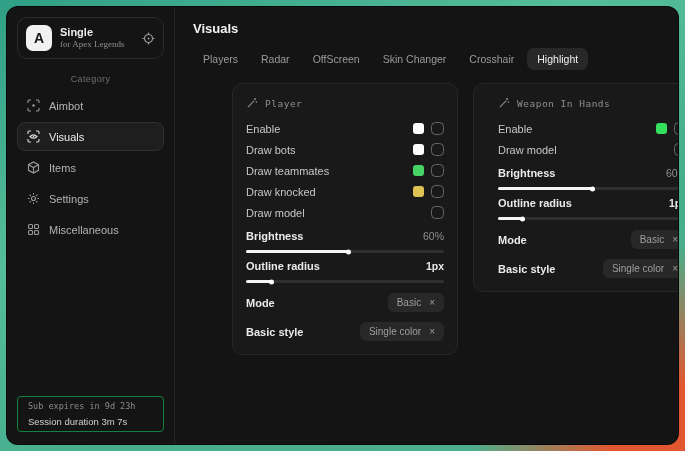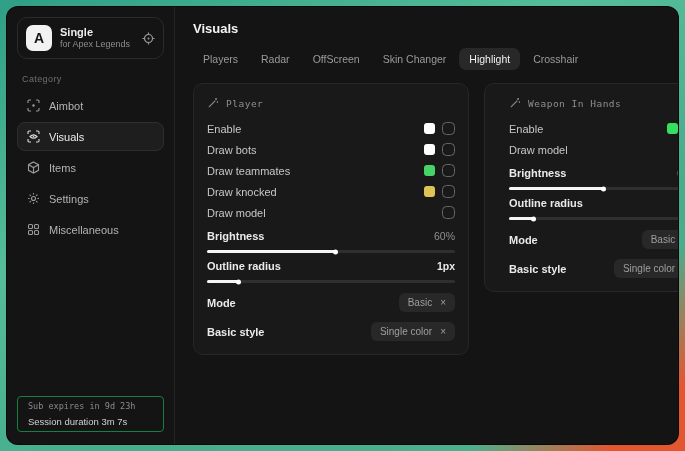--- a/index.html
+++ b/index.html
@@ -31,25 +31,25 @@
     padding: 7px 8px; display: flex; align-items: center; gap: 8px;
   }
   .logo {
     width: 26px; height: 26px; border-radius: 7px;
     background: #f2f2f2; color: #151515;
     font-weight: bold; font-size: 14px;
     display: flex; align-items: center; justify-content: center;
   }
   .profile-meta { flex: 1; line-height: 1.25; }
   .profile-name { font-size: 11px; font-weight: bold; color: #ededed; }
-  .profile-sub { font-size: 9px; color: #8d8d8d; }
+  .profile-sub { font-size: 9px; color: #8d8d8d; font-family: Liberation Serif, serif; }
   .profile-target { color: #9a9a9a; display: flex; }
   .category-label {
     margin: 15px 5px 7px 5px;
-    font-size: 9px; color: #6f6f6f; letter-spacing: .4px;
+    font-size: 9px; color: #6f6f6f; letter-spacing: .4px; text-align: center;
   }
   .nav { display: flex; flex-direction: column; gap: 2px; }
   .nav-item {
     display: flex; align-items: center; gap: 9px;
     padding: 7px 9px; border-radius: 8px;
     border: 1px solid transparent;
     color: #b3b3b3; font-size: 11px; cursor: pointer;
   }
   .nav-item.selected { background: #1e1e1e; border-color: #2f2f2f; color: #ececec; }
   .nav-item .ico { display: flex; color: #9a9a9a; }
@@ -72,21 +72,21 @@
   .tab {
     padding: 5px 10px; border-radius: 7px;
     font-size: 10.5px; color: #9b9b9b; cursor: pointer; white-space: nowrap;
   }
   .tab.selected { background: #282828; color: #f0f0f0; }
   .panels { display: flex; gap: 15px; margin-top: 13px; align-items: flex-start; }
   .panel {
     background: #191919; border: 1px solid #272727; border-radius: 10px;
     padding: 11px 13px 13px 13px;
   }
-  .panel:nth-child(1) { width: 276px; }
+  .panel:nth-child(1) { width: 226px; margin-left: 39px; }
   .panel:nth-child(2) { width: 228px; padding-left: 24px; }
   .panel-header {
     display: flex; align-items: center; gap: 7px;
     color: #8f8f8f; margin: 2px 0 9px 0;
     font-family: "DejaVu Sans Mono", monospace; font-size: 9.5px; letter-spacing: .5px;
   }
   .panel-header .ico { display: flex; color: #8f8f8f; }
   .row-toggle { display: flex; align-items: center; height: 21px; }
   .row-toggle .lbl { flex: 1; font-size: 11px; color: #c7c7c7; }
   .swatch { width: 11px; height: 11px; border-radius: 3px; margin-right: 7px; cursor: pointer; }
@@ -198,22 +198,22 @@
     </div>
   </div>
 
   <div class="main">
     <div class="page-title">Visuals</div>
     <div class="tabs">
         <div class="tab">Players</div>
         <div class="tab">Radar</div>
         <div class="tab">OffScreen</div>
         <div class="tab">Skin Changer</div>
+        <div class="tab">Crosshair</div>
         <div class="tab selected">Highlight</div>
-        <div class="tab">Crosshair</div>
       </div>
     <div class="panels">
         <div class="panel">
     <div class="panel-header">
       <span class="ico">
               <svg width="12" height="12" viewBox="0 0 13 13" fill="none" stroke="currentColor" stroke-width="1.1">
                 <path d="M2 11L9 4"></path>
                 <path d="M9.8 1.2v2M8.8 2.2h2M11.3 4.7v1.4M10.6 5.4h1.4"></path>
               </svg>
             </span>

